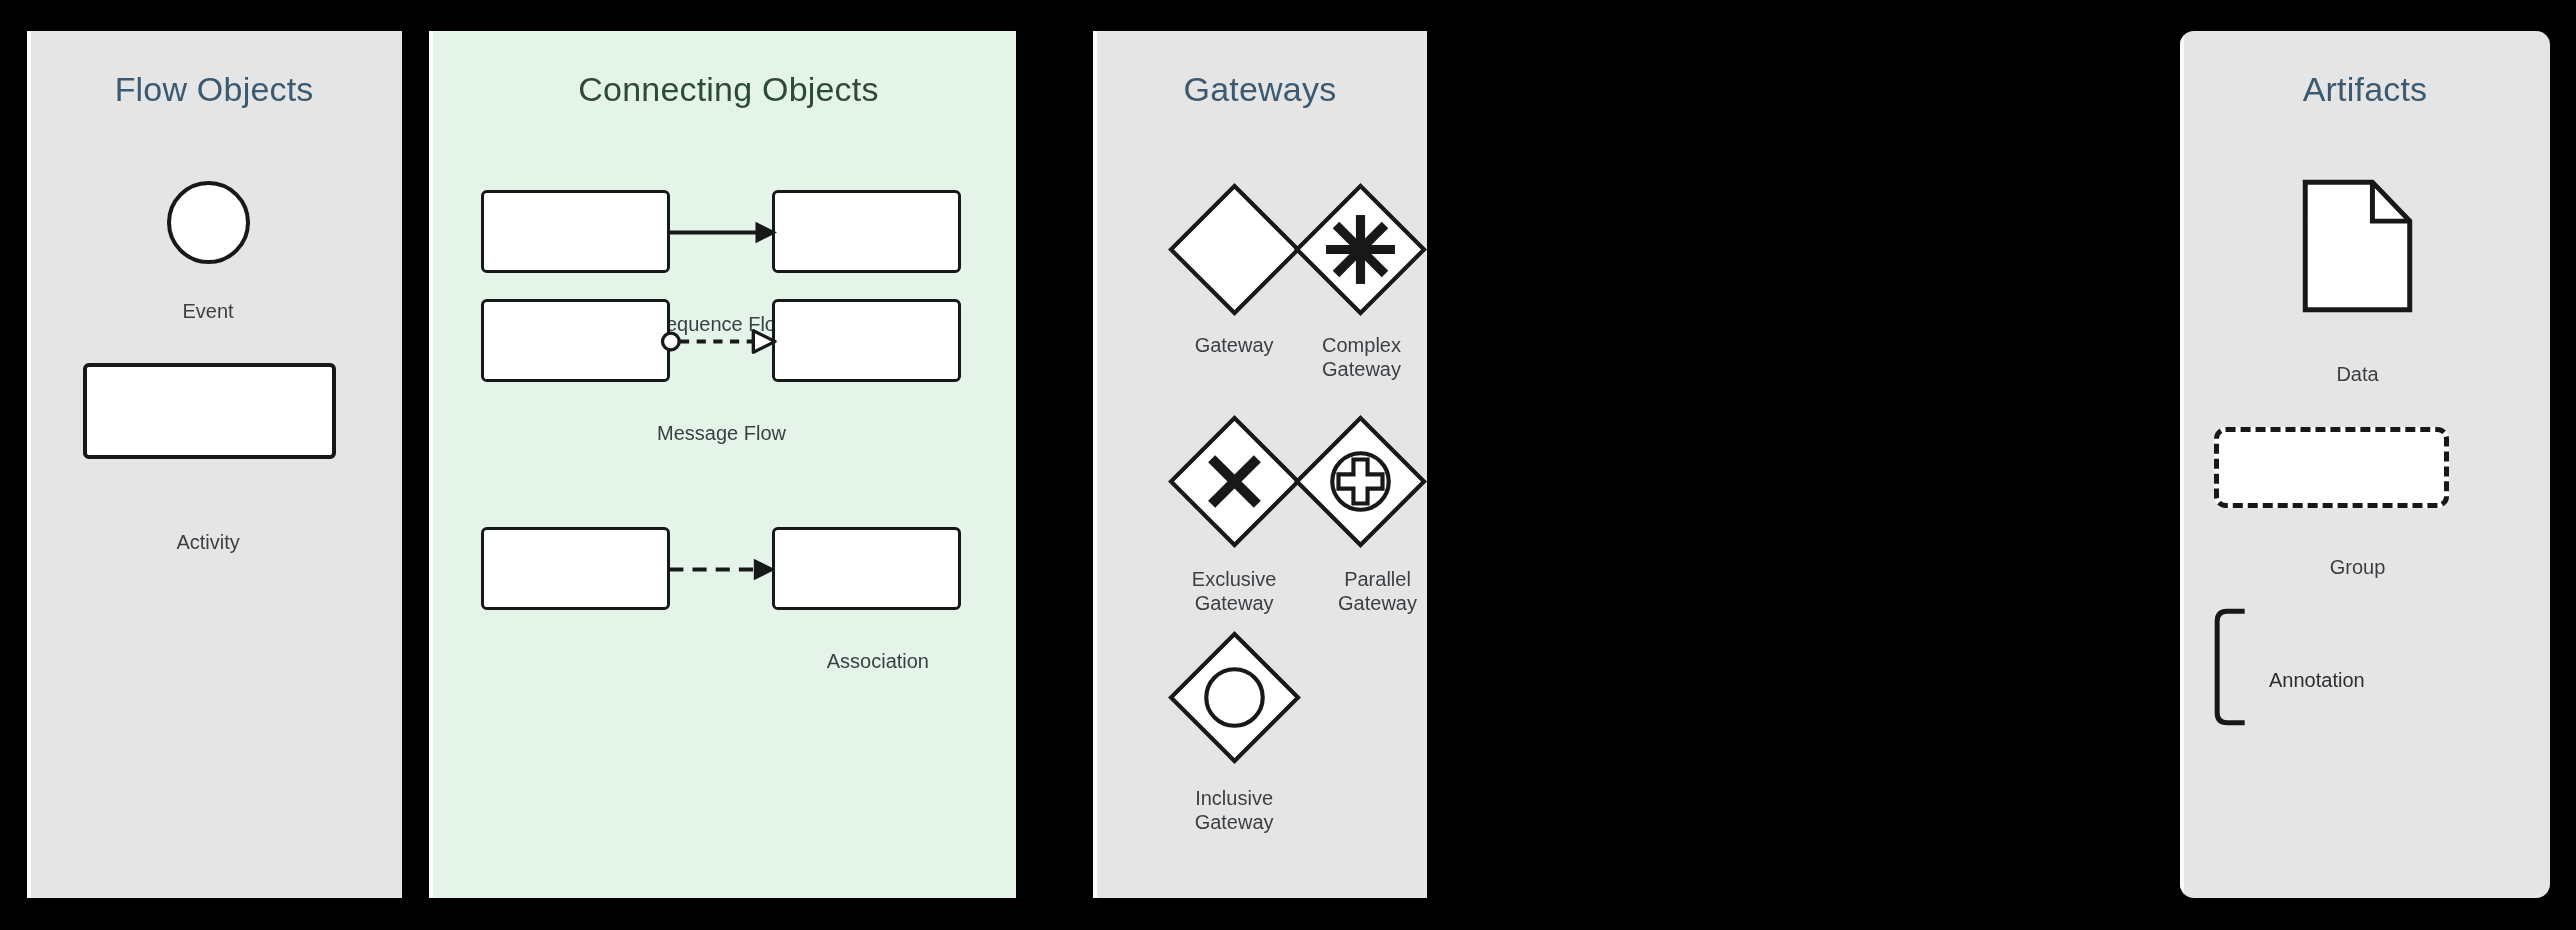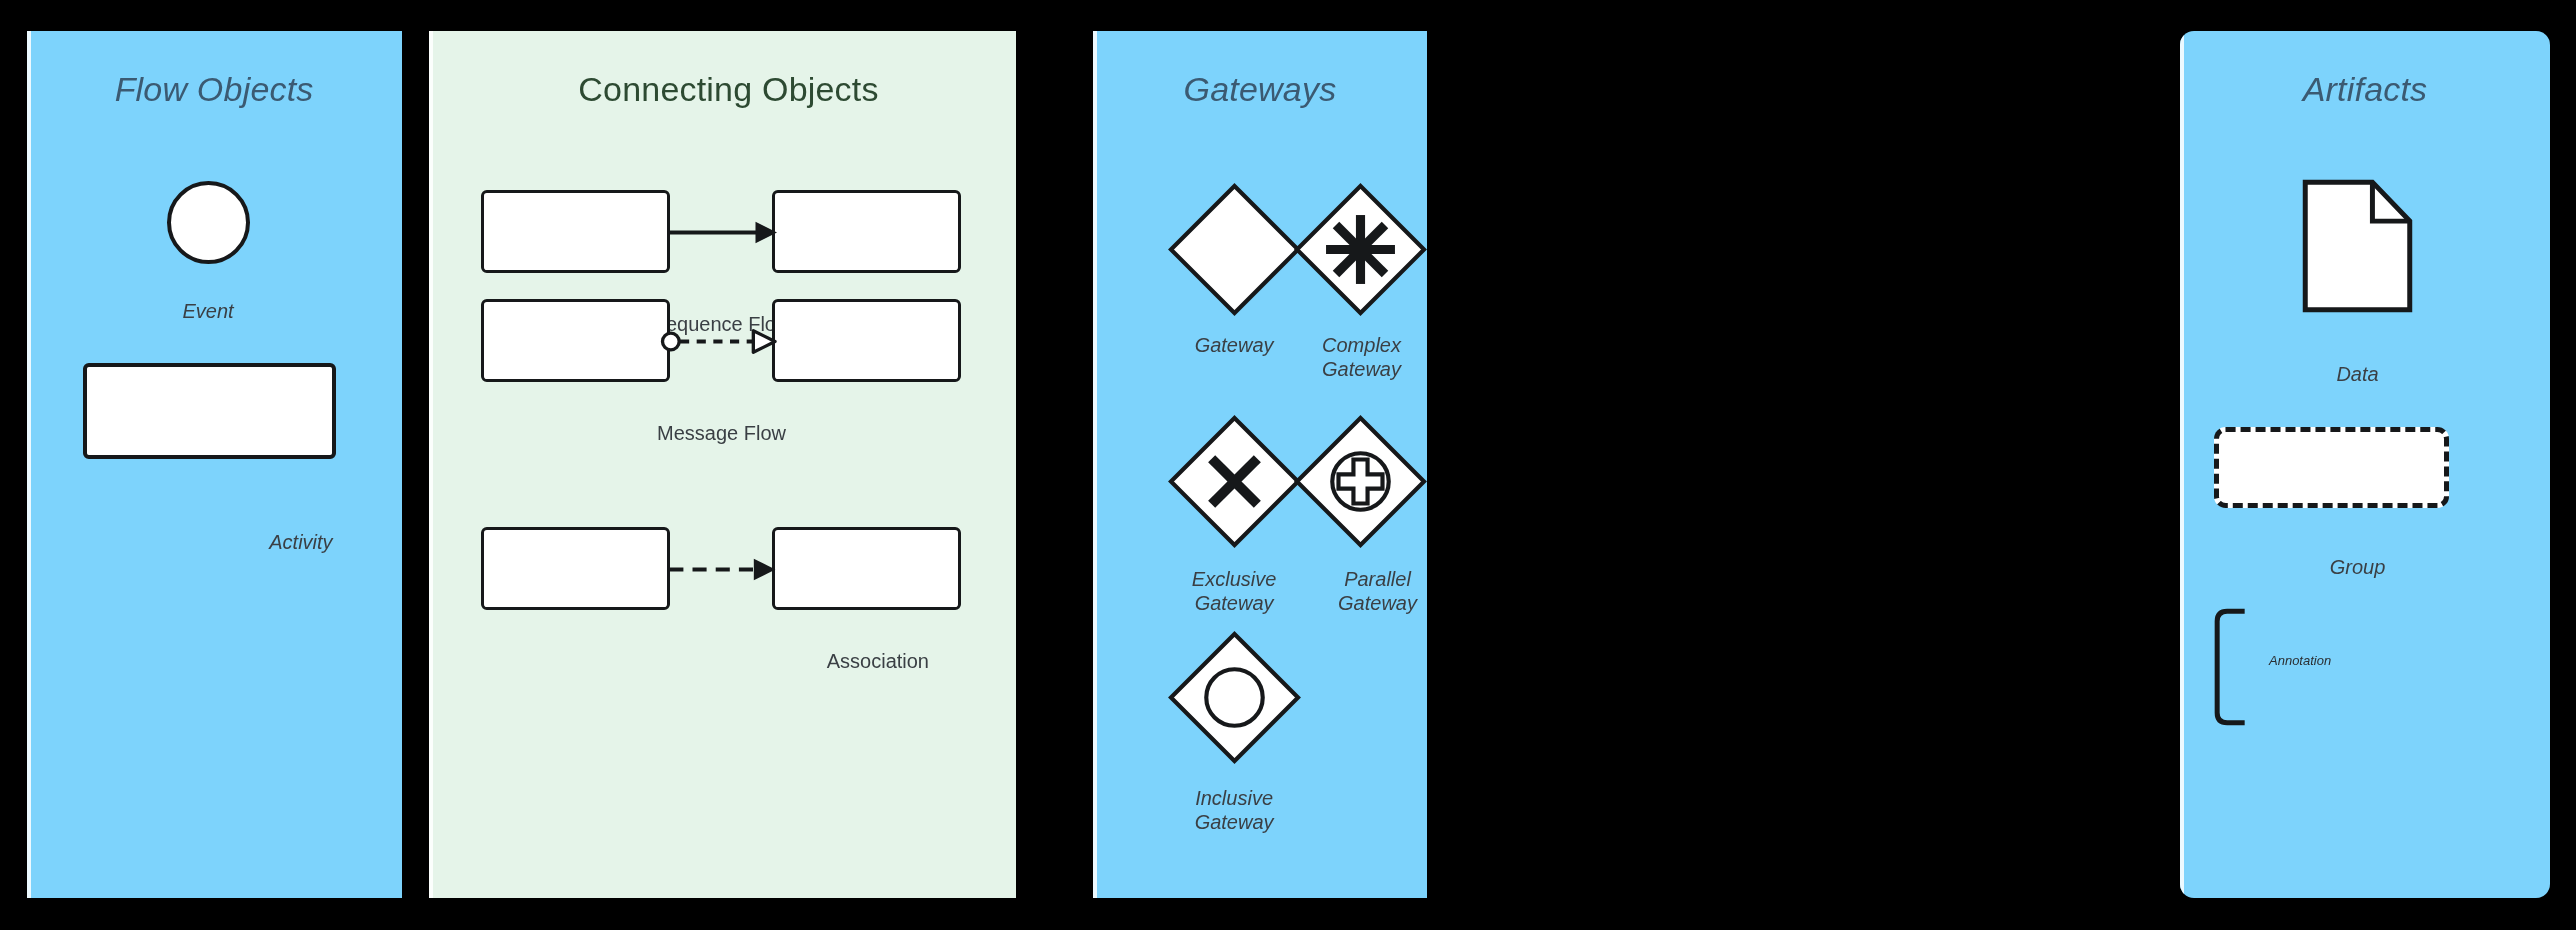--- a/index.html
+++ b/index.html
@@ -21,21 +21,21 @@
     background: #000000;
   }
 
   .panel {
     position: absolute;
     top: 31px;
     height: 867px;
     box-sizing: border-box;
     overflow: hidden;
   }
-  .panel.blue  { background: #7dd3fc; font-style: italic; }
+  .panel.blue  { background: #e5e5e5; }
   .panel.green { background: #e5f4e9; }
 
   
   .panel::before {
     content: "";
     position: absolute;
     left: 0; top: 0; bottom: 0;
     width: 4.2px;
     background: #ffffff;
     opacity: .85;
@@ -97,40 +97,41 @@
   }
 
   .group-box {
     border: 5px dashed #16181a;
     border-radius: 11.6px;
     background: #ffffff;
   }
 
   .annotation-text {
     position: absolute;
-    font-size: 13px;
+    font-size: 20px;
     color: #2b2f33;
     white-space: nowrap;
+    margin-top: 16px;
   }
 
   svg.raw { position: absolute; display: block; overflow: visible; }
 </style>
 </head>
 <body>
 
 <div id="stage">
 
   <div class="panel blue" style="left:26.6px; width:375px;">
     <div class="panel-title" style="top:39px;">Flow Objects</div>
 
     <div class="shape ev-circle" style="left:140px; top:150px; width:83px; height:83px;"></div>
     <div class="item-label" style="left:57px; top:268px; width:249px;">Event</div>
 
     <div class="shape task-box" style="left:56px; top:332px; width:253px; height:96px;"></div>
-    <div class="item-label" style="left:57px; top:499px; width:249px;text-align:right;">Activity</div>
+    <div class="item-label" style="left:57px; top:499px; width:249px;">Activity</div>
   </div>
 
   <div class="panel green" style="left:429px; width:587px;">
     <div class="panel-title" style="top:39px;margin-left:12px;">Connecting Objects</div>
 
     <div class="shape task-box thin" style="left:52px; top:159px; width:189px; height:83px;"></div>
     <div class="shape task-box thin" style="left:343px; top:159px; width:189px; height:83px;"></div>
     <svg class="raw" style="left:237px; top:184px; width:116px; height:35px;" viewBox="0 0 140 42">
       <line x1="4" y1="21" x2="112" y2="21" stroke="#16181a" stroke-width="5"></line>
       <polygon points="108,8 134,21 108,34" fill="#16181a"></polygon>

